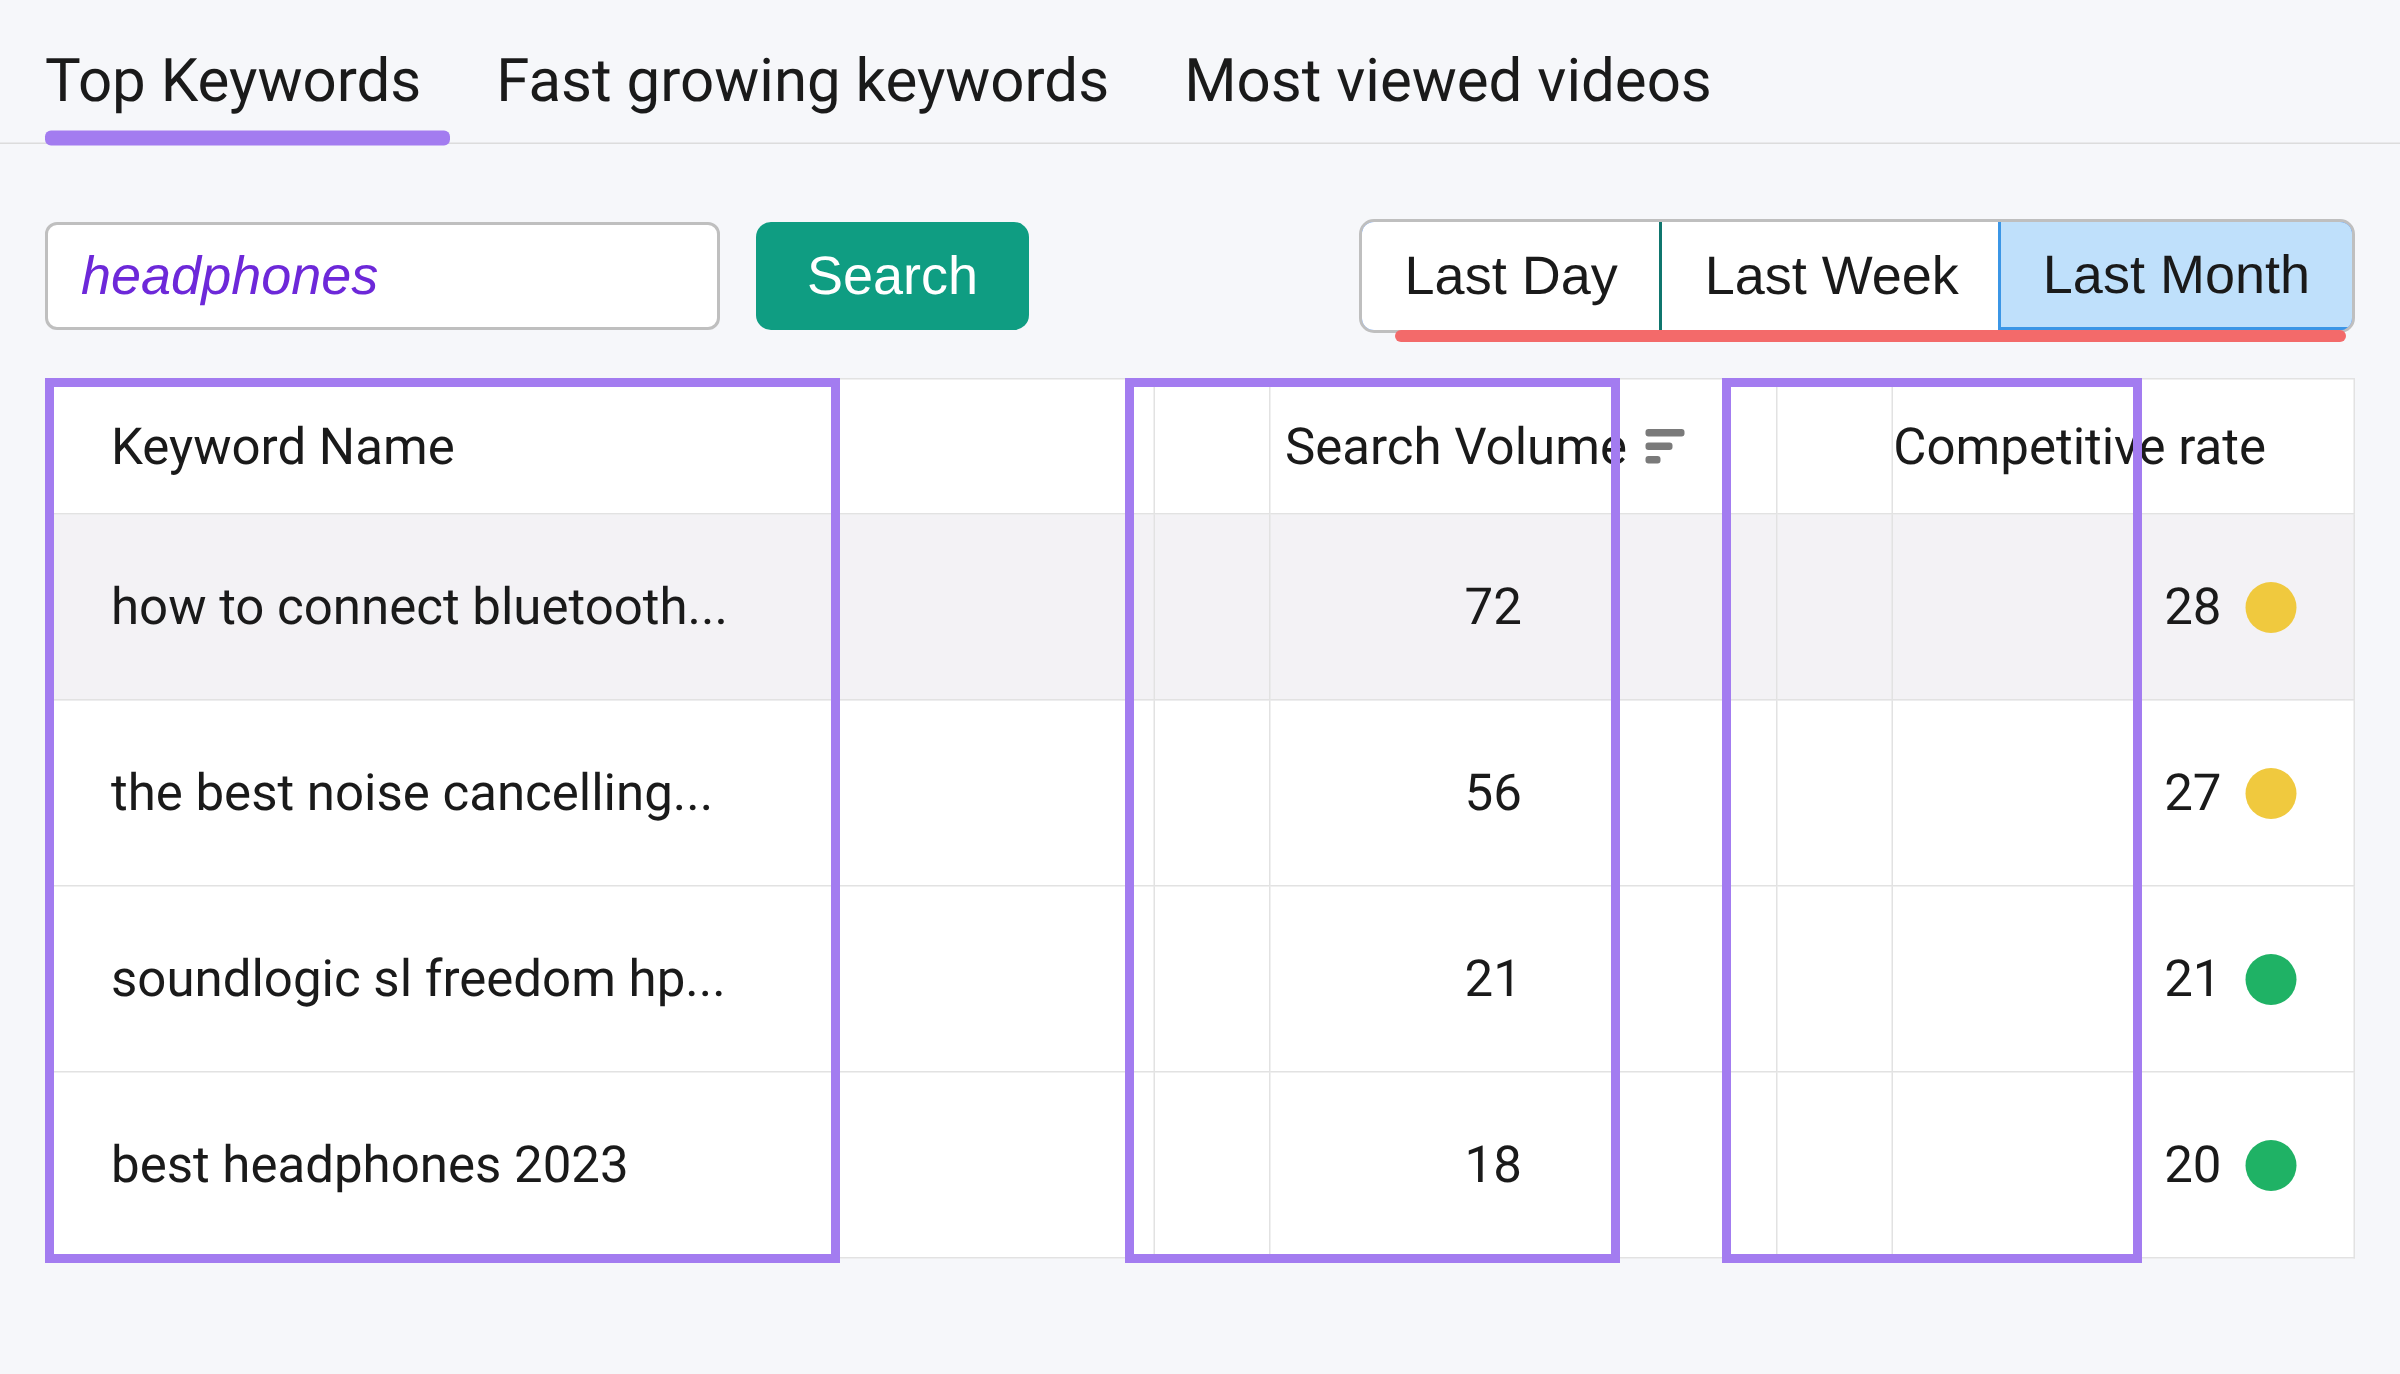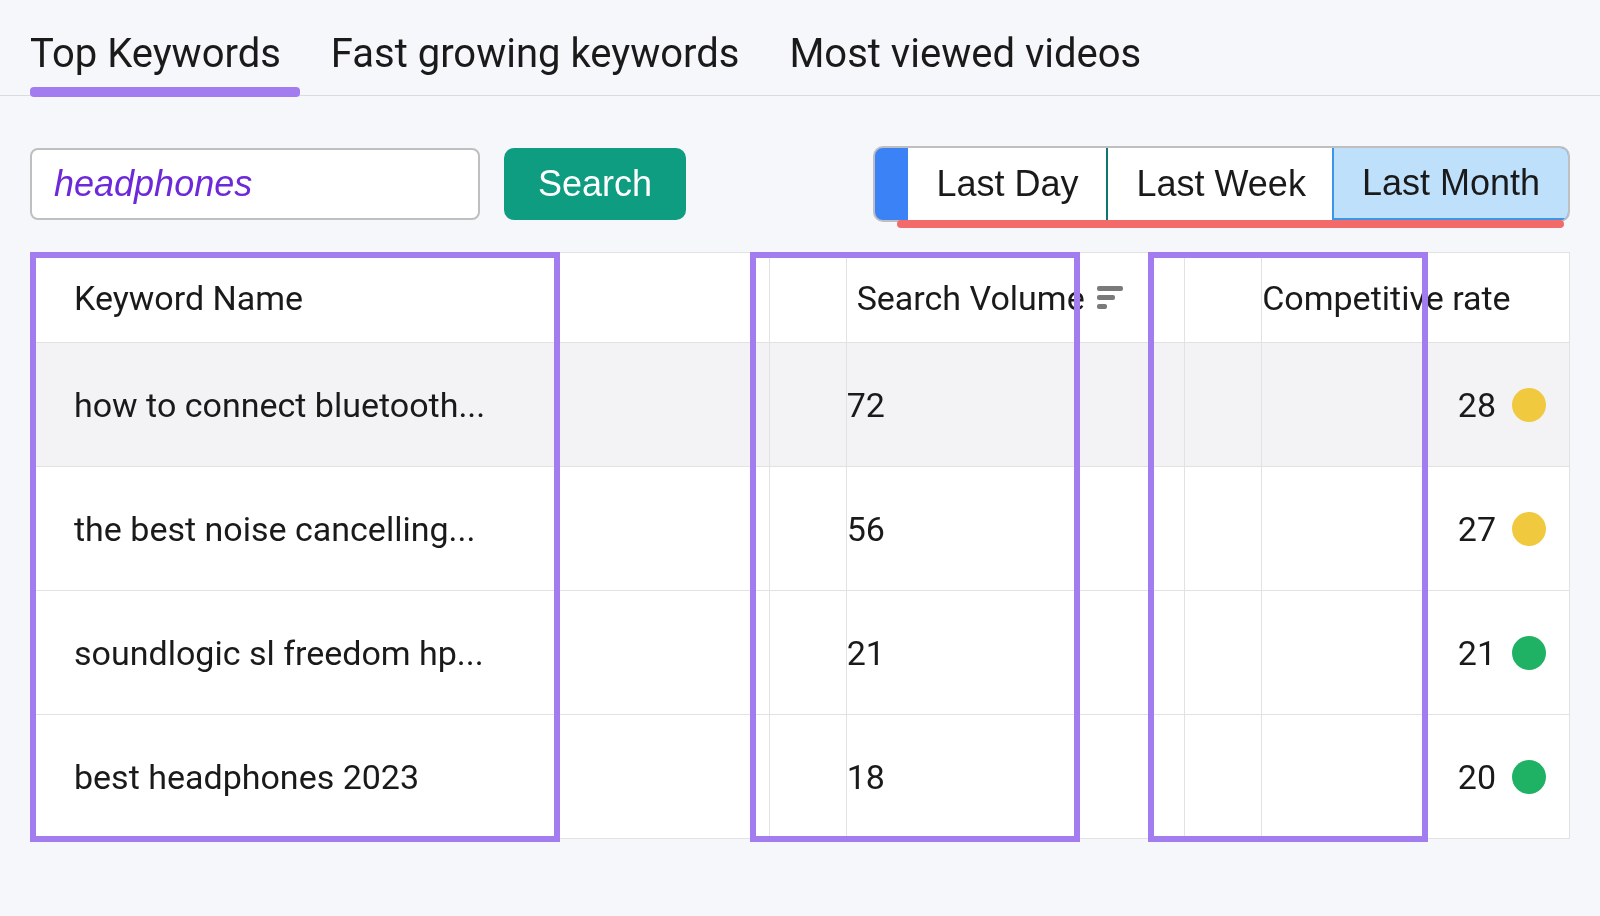--- a/index.html
+++ b/index.html
@@ -69,21 +69,20 @@
   }
   .spacer { flex: 1; }
 
   .range-group {
     display: flex;
     border: 2px solid #bfbfbf;
     border-radius: 10px;
     overflow: hidden;
     background: #3b82f6;
     position: relative;
-    padding-left: 33px;
   }
   .range-btn {
     font-size: 36px;
     padding: 14px 28px;
     background: #ffffff;
     border: none;
     border-left: 2px solid #0f766e;
     cursor: pointer;
     color: #1a1a1a;
     position: relative;
@@ -134,27 +133,27 @@
   .ktable thead th {
     background: #ffffff;
     height: 90px;
     text-align: left;
   }
   .ktable tbody td { height: 124px; }
   .ktable tbody tr:nth-child(1) td { background: #f3f2f5; }
 
   .col-keyword { width: 48%; padding-left: 43px; }
   .col-spacer  { width: 5%;  }
-  .col-volume  { width: 22%; text-align: left; }
+  .col-volume  { width: 22%; text-align: center; }
   .col-spacer2 { width: 5%;  }
   .col-rate    { width: 20%; text-align: right; }
 
   th.col-volume, td.col-volume { padding-right: 40px; }
   th.col-rate { padding-right: 18px; }
-  td.col-rate { padding-right: 23px; }
+  td.col-rate { padding-right: 38px; }
 
   .vol-head { display: inline-flex; align-items: center; gap: 12px; padding-left: 10px;}
   .sort-icon { display: inline-flex; flex-direction: column; gap: 4px; }
   .sort-icon span {
     display: block; height: 5px; background: #7a7a7a; border-radius: 2px;
   }
   .sort-icon span:nth-child(1){ width: 26px; }
   .sort-icon span:nth-child(2){ width: 18px; }
   .sort-icon span:nth-child(3){ width: 10px; }
 

